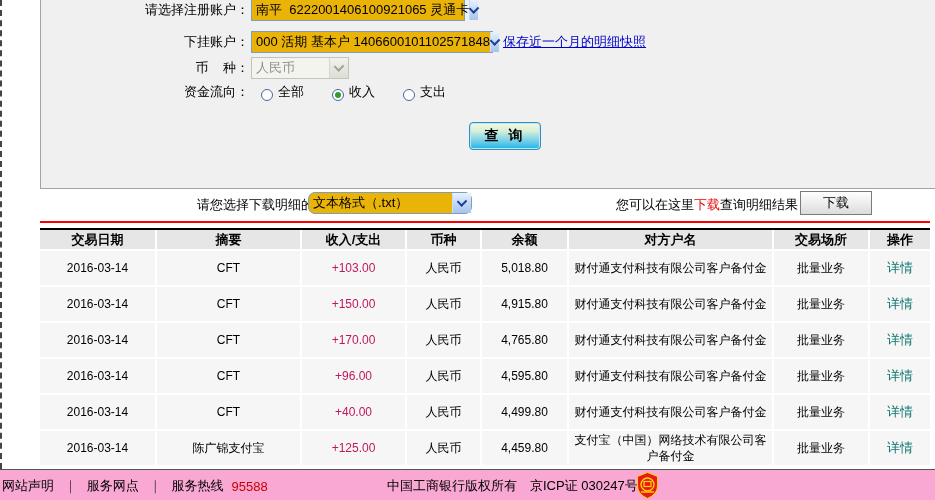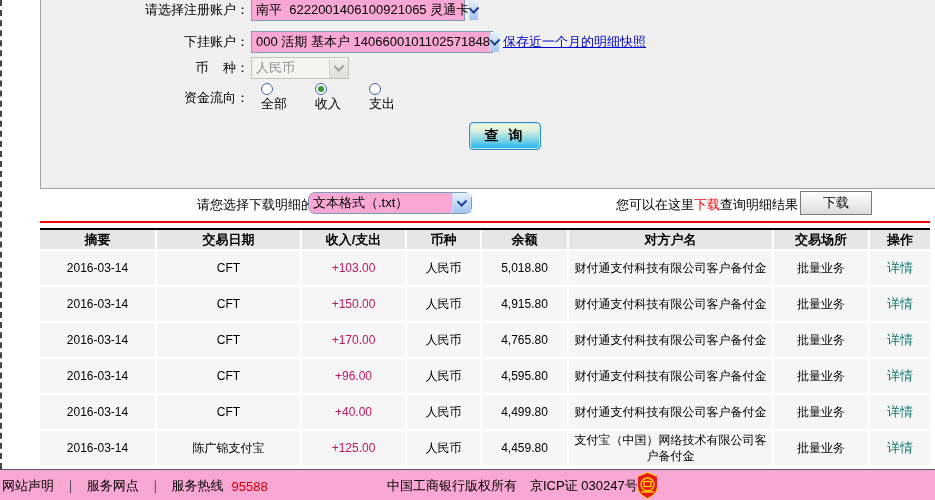--- a/index.html
+++ b/index.html
@@ -13,35 +13,35 @@
   .left-rail{position:absolute;left:0;top:0;width:40px;height:469px;background:#fff;border-left:2px dashed #444;}
   
   .form-panel{
     position:absolute;left:40px;top:-10px;width:900px;height:199px;
     background:#f0f0f0;border:1px solid #a3a3a3;border-right:none;box-sizing:border-box;
   }
   .form-row{position:absolute;display:flex;align-items:center;}
   .form-label{display:inline-block;width:168px;text-align:right;font-size:13px;white-space:pre;}
   .combo{
     display:flex;align-items:center;height:22px;box-sizing:border-box;
-    background:#f9a8d4;border:1px solid #7f9db9;font-size:13px;
+    background:#eab308;border:1px solid #7f9db9;font-size:13px;
   }
   .combo .combo-value{padding-left:4px;white-space:pre;flex:1;}
   .combo .combo-arrow{
     width:18px;align-self:stretch;display:flex;align-items:center;justify-content:center;
     background:linear-gradient(180deg,#e9f2fe 0%,#c3d9f7 50%,#a6c4ef 100%);
     border-left:1px solid #cdddf3;
   }
   .chev{width:6px;height:5px;border-left:2px solid #1b3e91;border-bottom:2px solid #1b3e91;transform:rotate(-45deg);margin-top:-3px;}
   .combo.disabled{background:#f4f4ee;border-color:#c3c3b6;color:#8f8f8f;}
   .combo.disabled .combo-arrow{background:linear-gradient(180deg,#f2f2ee,#ddddd5);border-left-color:#d6d6cc;}
   .combo.disabled .chev{border-color:#a0a09a;}
   .snap-link{color:#0000cc;text-decoration:underline;font-size:13px;cursor:pointer;}
   .radio-group{display:flex;align-items:center;gap:0;}
-  .radio-item{display:flex;align-items:flex-start;margin-right:28px;flex-direction:column;}
+  .radio-item{display:flex;align-items:flex-end;margin-right:28px;}
   .radio-circle{
     width:12px;height:12px;border-radius:50%;background:#fff;
     border:1px solid #4a63a0;box-sizing:border-box;margin-right:5px;position:relative;
   }
   .radio-item.checked .radio-circle::after{
     content:"";position:absolute;left:2px;top:2px;width:6px;height:6px;border-radius:50%;background:#2f9e2f;
   }
   .radio-label{font-size:13px;}
   .query-btn{
     position:absolute;left:397px;top:131px;width:72px;height:28px;
@@ -154,22 +154,22 @@
       <span class="chev"></span>
     </span>
 </span>
 <span class="dl-hint"><span>您可以在这里</span><span class="red">下载</span><span>查询明细结果</span></span>
 <button class="dl-btn">下载</button>
 
 <div class="red-line"></div>
 
 <div class="tx-table">
   <div class="thead">
+    <div class="hcell">交易日期</div>
     <div class="hcell">摘要</div>
-    <div class="hcell">交易日期</div>
     <div class="hcell">收入/支出</div>
     <div class="hcell">币种</div>
     <div class="hcell">余额</div>
     <div class="hcell">对方户名</div>
     <div class="hcell">交易场所</div>
     <div class="hcell">操作</div>
   </div>
   <div>
   <div class="trow">
     <div class="tcell">

